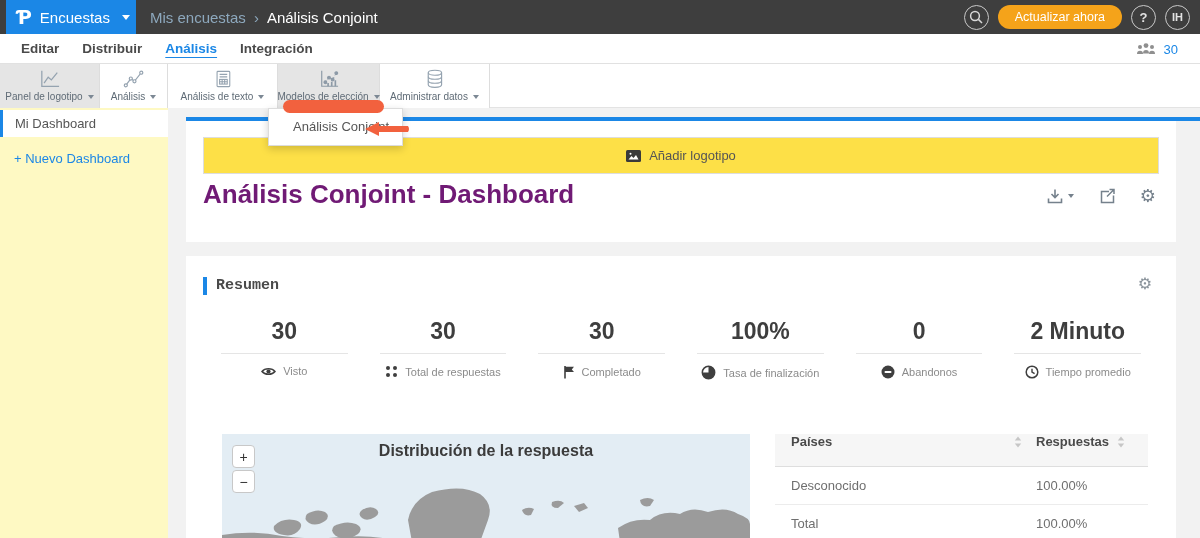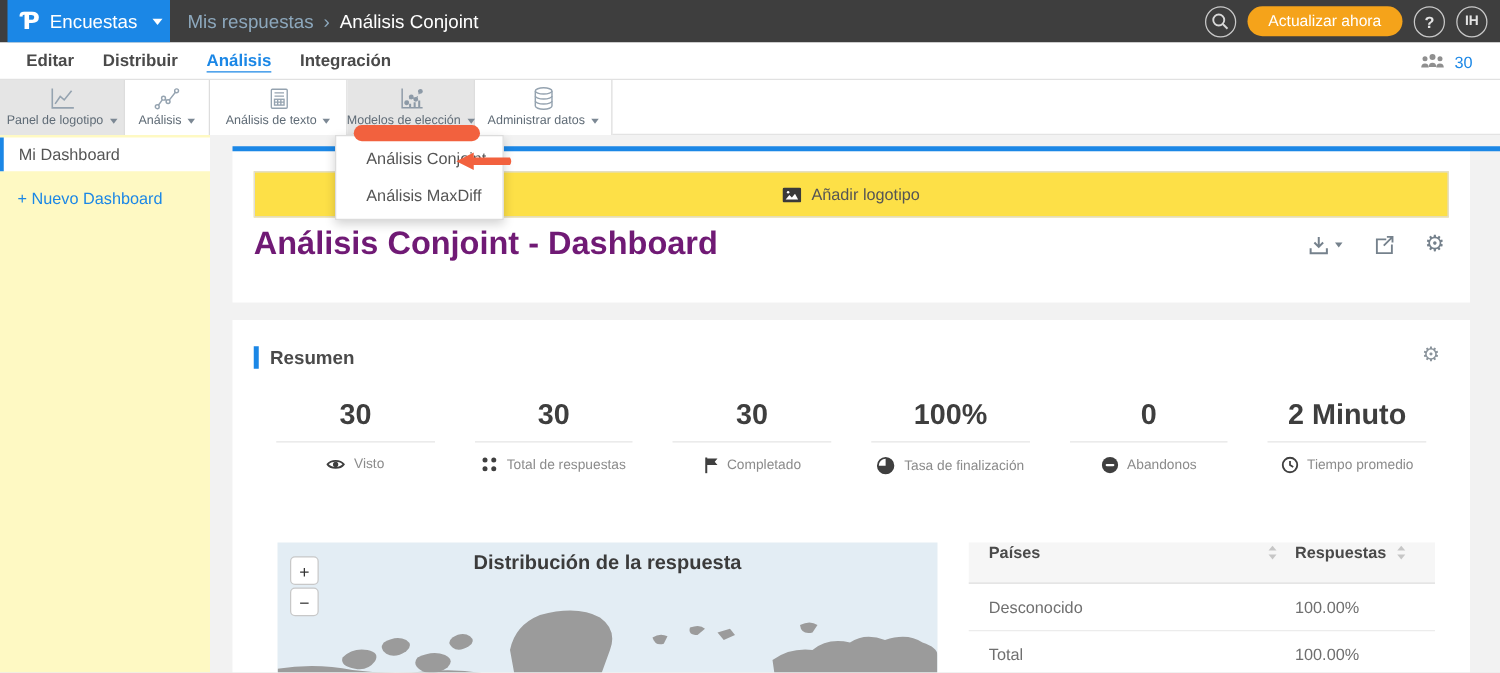--- a/index.html
+++ b/index.html
@@ -58,21 +58,21 @@
               display:flex; align-items:center; justify-content:center; gap:8px; font-size:13px; color:#555;
               cursor:pointer; background:#fde047; }
   .page-title { position:absolute; left:17px; top:58px; font-size:26px; font-weight:700; color:#701a75; }
   .title-icons { position:absolute; right:20px; top:66px; display:flex; align-items:center; gap:24px; color:#75818c; }
   .icon-btn { display:flex; align-items:center; gap:4px; cursor:pointer; color:#75818c; }
   .gear-glyph { font-family:"DejaVu Sans",sans-serif; font-size:18px; line-height:1; color:#75818c; cursor:pointer; }
   .caret-sm { width:0; height:0; border-left:3.5px solid transparent; border-right:3.5px solid transparent;
               border-top:4.5px solid #75818c; }
 
   .card2 { left:186px; top:256px; width:990px; height:282px; }
-  .summary-head { position:absolute; left:17px; top:21px; display:flex; align-items:flex-end; gap:9px; }
+  .summary-head { position:absolute; left:17px; top:21px; display:flex; align-items:flex-start; gap:9px;font-family:Liberation Mono, monospace; }
   .blue-tick { width:4px; height:18px; background:#1b87e6; }
   .summary-title { font-size:15px; font-weight:bold; color:#4a4a4a; }
   .summary-gear { position:absolute; right:24px; top:20px; }
 
   .stats { position:absolute; left:19px; top:62px; width:952px; display:flex; }
   .stat { flex:1; display:flex; flex-direction:column; align-items:center; }
   .stat-value { font-size:23px; font-weight:bold; color:#3e3e3e; line-height:27px; }
   .stat-divider { width:80%; height:1px; background:#e5e5e5; margin:8px 0 11px; }
   .stat-label { display:flex; align-items:center; gap:7px; font-size:11px; color:#8b8b8b; }
 
@@ -108,21 +108,21 @@
 
 <div class="screen">
 
   <div class="topbar">
     <div class="brand">
       <span class="brand-logo">Ƥ</span>
       <span class="brand-name">Encuestas</span>
       <span class="caret-down"></span>
     </div>
     <div class="breadcrumb">
-      <span class="bc-parent">Mis respuestas</span>
+      <span class="bc-parent">Mis encuestas</span>
       <span class="bc-sep">›</span>
       <span class="bc-current">Análisis Conjoint</span>
     </div>
     <div class="topbar-right">
       <span class="circle-btn">
         <svg width="14" height="14" viewBox="0 0 14 14" fill="none" stroke="#d8d8d8" stroke-width="1.5">
             <circle cx="6" cy="6" r="4.4"></circle>
             <path d="M9.4 9.4 L13 13"></path>
           </svg>
       </span>
@@ -371,21 +371,20 @@
       </div>
       <div class="tbl-row">
         <span class="td-country">Total</span>
         <span class="td-resp">100.00%</span>
       </div>
     </div>
   </div>
 
   <div class="dropdown">
     <div class="dropdown-item">Análisis Conjoint</div>
-    <div class="dropdown-item">Análisis MaxDiff</div>
   </div>
 
   <div class="ann-bar"></div>
   <svg class="ann-arrow" width="45" height="16" viewBox="0 0 45 16">
       <path d="M0 8 L14 1 V5 H43 Q45 8 43 11 H14 V15 Z" fill="#f2613e"></path>
     </svg>
 
 </div>
 
 </body></html>

